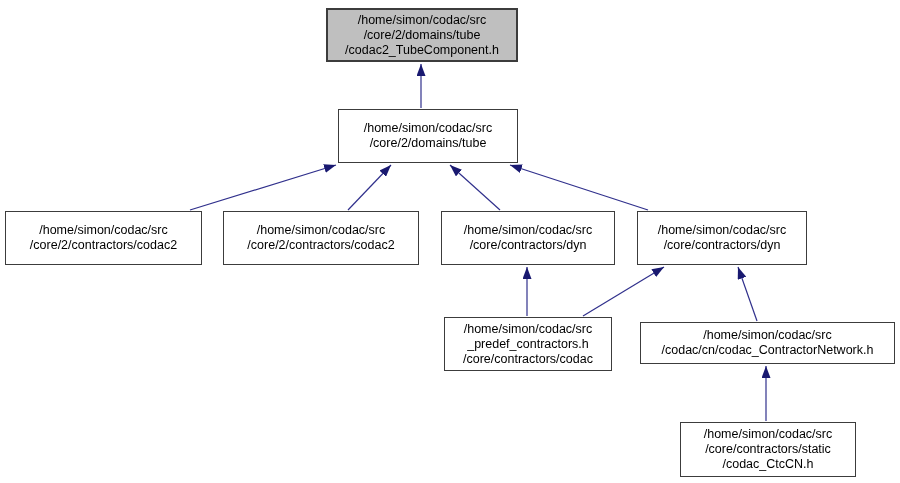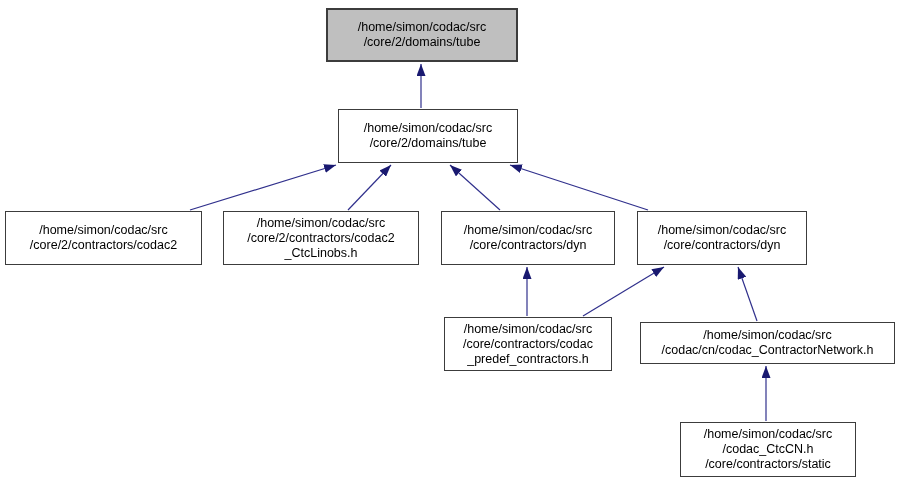--- a/index.html
+++ b/index.html
@@ -65,58 +65,58 @@
     <line class="edge-line" x1="648" y1="210" x2="510" y2="165" marker-end="url(#ah)"></line>
     <line class="edge-line" x1="527" y1="316" x2="527" y2="267" marker-end="url(#ah)"></line>
     <line class="edge-line" x1="583" y1="316" x2="664" y2="267" marker-end="url(#ah)"></line>
     <line class="edge-line" x1="757" y1="321" x2="738" y2="267" marker-end="url(#ah)"></line>
     <line class="edge-line" x1="766" y1="421" x2="766" y2="366" marker-end="url(#ah)"></line>
   </svg>
 
   <div class="node highlight" id="n-tube-component">
     <span>/home/simon/codac/src</span>
     <span>/core/2/domains/tube</span>
+    <span>/codac2_TubeComponent.h</span>
   </div>
 
   <div class="node" id="n-tube">
     <span>/home/simon/codac/src</span>
     <span>/core/2/domains/tube</span>
   </div>
 
   <div class="node" id="n-diff">
     <span>/home/simon/codac/src</span>
     <span>/core/2/contractors/codac2</span>
   </div>
 
   <div class="node" id="n-linobs">
     <span>/home/simon/codac/src</span>
     <span>/core/2/contractors/codac2</span>
-    <span>_CtcLinobs.h</span>
   </div>
 
   <div class="node" id="n-chain">
     <span>/home/simon/codac/src</span>
     <span>/core/contractors/dyn</span>
   </div>
 
   <div class="node" id="n-deriv">
     <span>/home/simon/codac/src</span>
     <span>/core/contractors/dyn</span>
   </div>
 
   <div class="node" id="n-predef">
     <span>/home/simon/codac/src</span>
+    <span>_predef_contractors.h</span>
     <span>/core/contractors/codac</span>
-    <span>_predef_contractors.h</span>
   </div>
 
   <div class="node" id="n-network">
     <span>/home/simon/codac/src</span>
     <span>/codac/cn/codac_ContractorNetwork.h</span>
   </div>
 
   <div class="node" id="n-ctccn">
     <span>/home/simon/codac/src</span>
+    <span>/core/contractors/static</span>
     <span>/codac_CtcCN.h</span>
-    <span>/core/contractors/static</span>
   </div>
 
 </div>
 
 </body></html>

